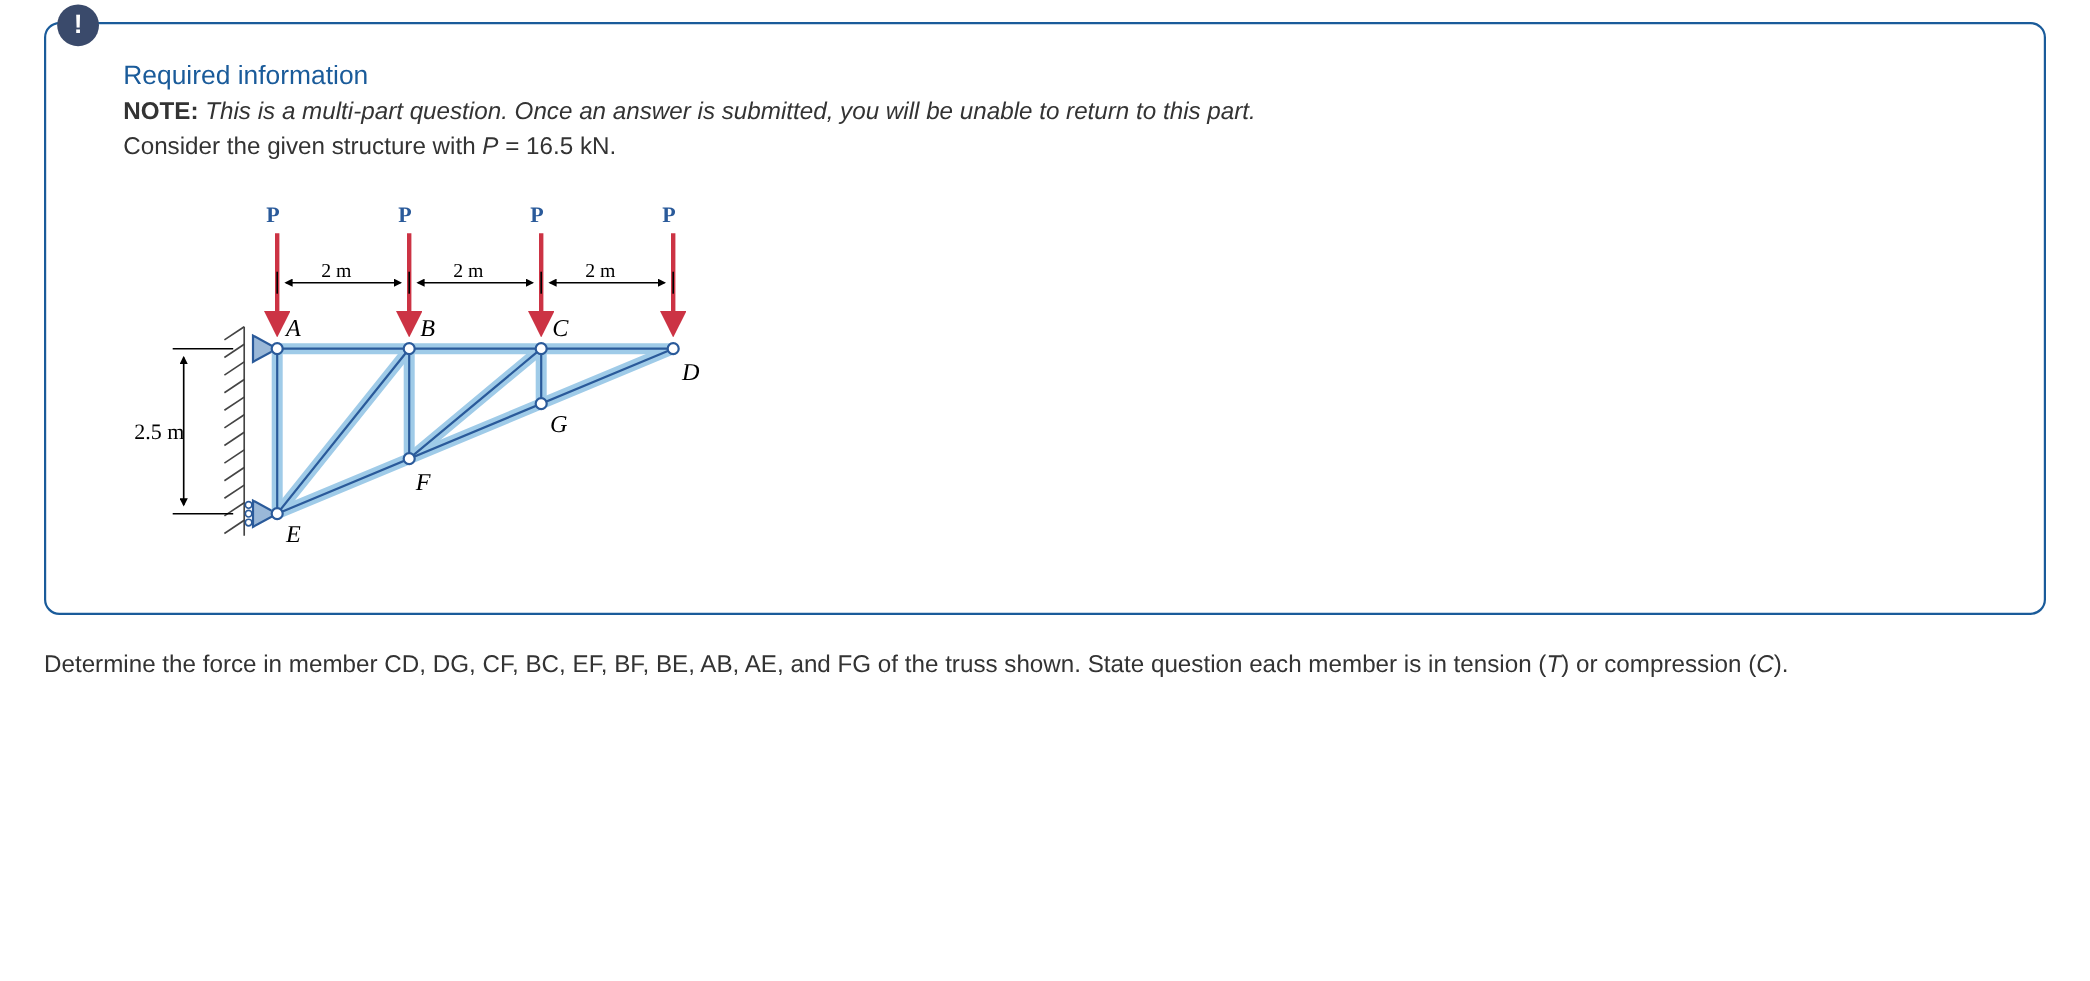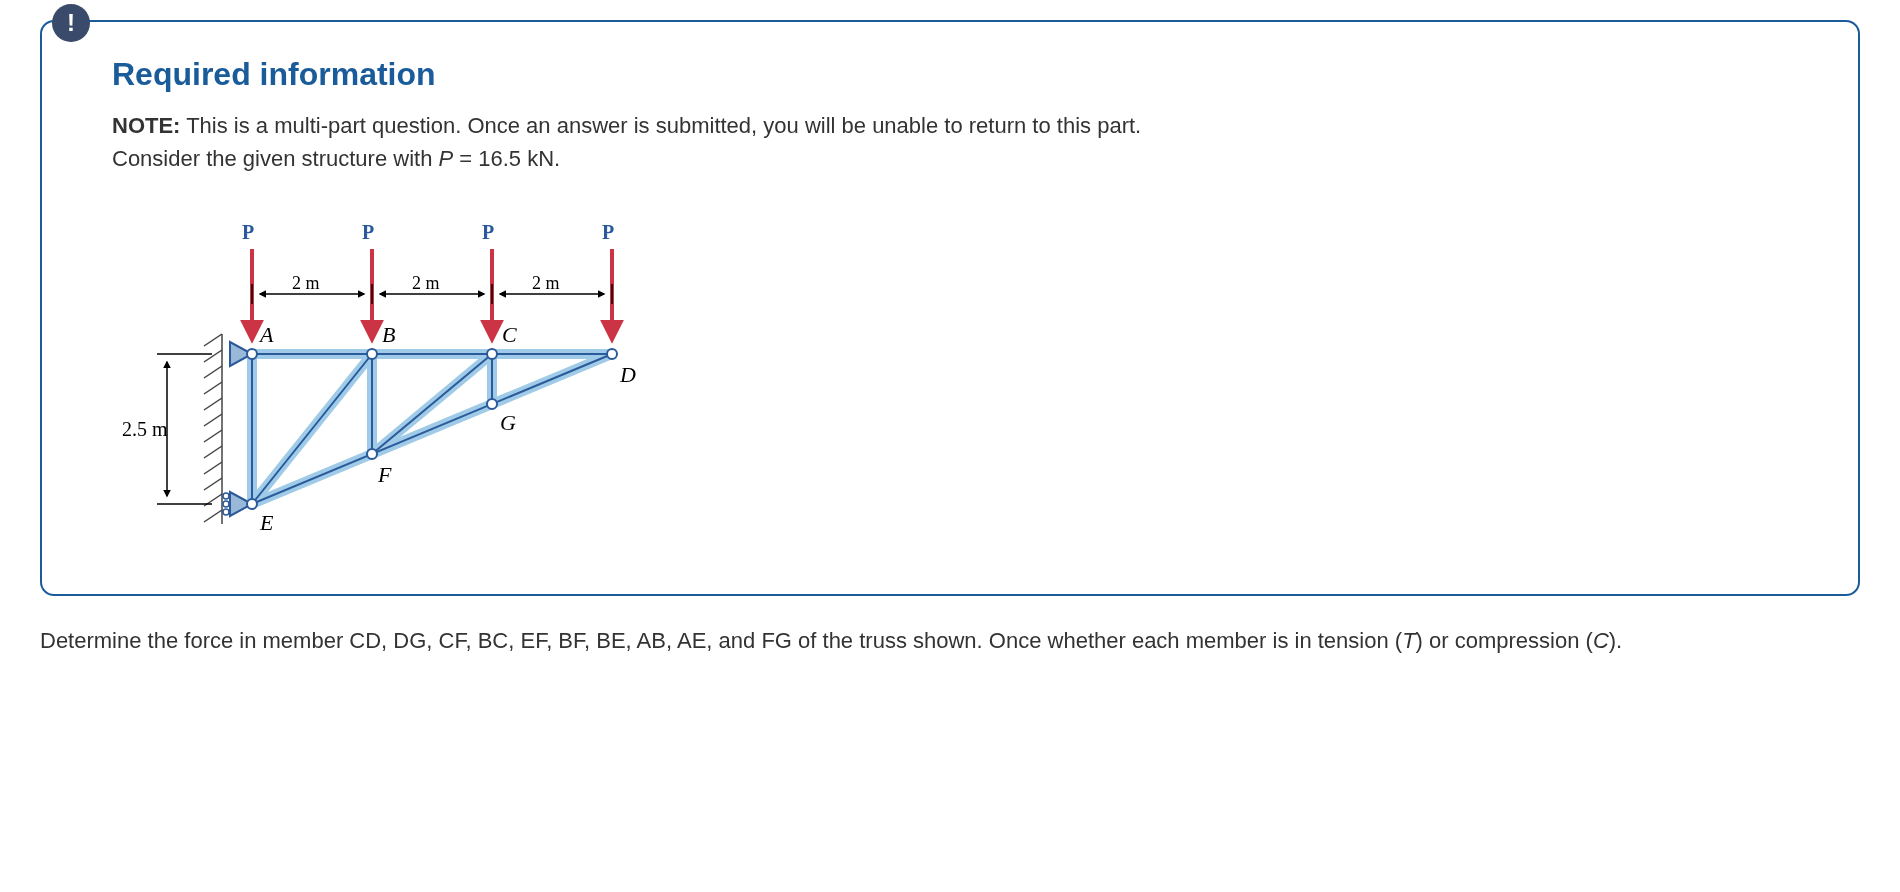--- a/index.html
+++ b/index.html
@@ -28,28 +28,27 @@
     background: #3a4a6b;
     color: #fff;
     font-weight: bold;
     font-size: 24px;
     display: flex;
     align-items: center;
     justify-content: center;
   }
   .req-heading {
     color: #1a5b9a;
-    font-weight: bold;
-    font-size: 32px;
-    margin-bottom: 14px;
+    font-weight: normal;
+    font-size: 24px;
   }
   .note-line { margin-bottom: 2px; }
   .note-prefix { font-weight: 700; }
-  .note-italic { }
-  .consider-line { margin-bottom: 40px; }
+  .note-italic { font-style: italic; }
+  .consider-line { margin-bottom: 28px; }
   .pvar { font-style: italic; }
   .diagram-wrap {
     position: relative;
     width: 620px;
     height: 340px;
   }
   .diagram-wrap svg { display: block; }
   .question-text {
     margin-top: 8px;
     font-size: 22px;
@@ -188,14 +187,14 @@
         <text x="508" y="168">D</text>
         <text x="148" y="316">E</text>
         <text x="266" y="268">F</text>
         <text x="388" y="216">G</text>
       </g>
     </svg>
   </div>
 </div>
 
 <div class="question-text">
-  <span>Determine the force in member </span><span class="memb">CD, DG, CF, BC, EF, BF, BE, AB, AE,</span><span> and </span><span class="memb">FG</span><span> of the truss shown. Once whether each member is in tension (</span><span class="tc">T</span><span>) or compression (</span><span class="tc">C</span><span>).</span>
+  <span>Determine the force in member </span><span class="memb">CD, DG, CF, BC, EF, BF, BE, AB, AE,</span><span> and </span><span class="memb">FG</span><span> of the truss shown. State question each member is in tension (</span><span class="tc">T</span><span>) or compression (</span><span class="tc">C</span><span>).</span>
 </div>
 
 </body></html>

